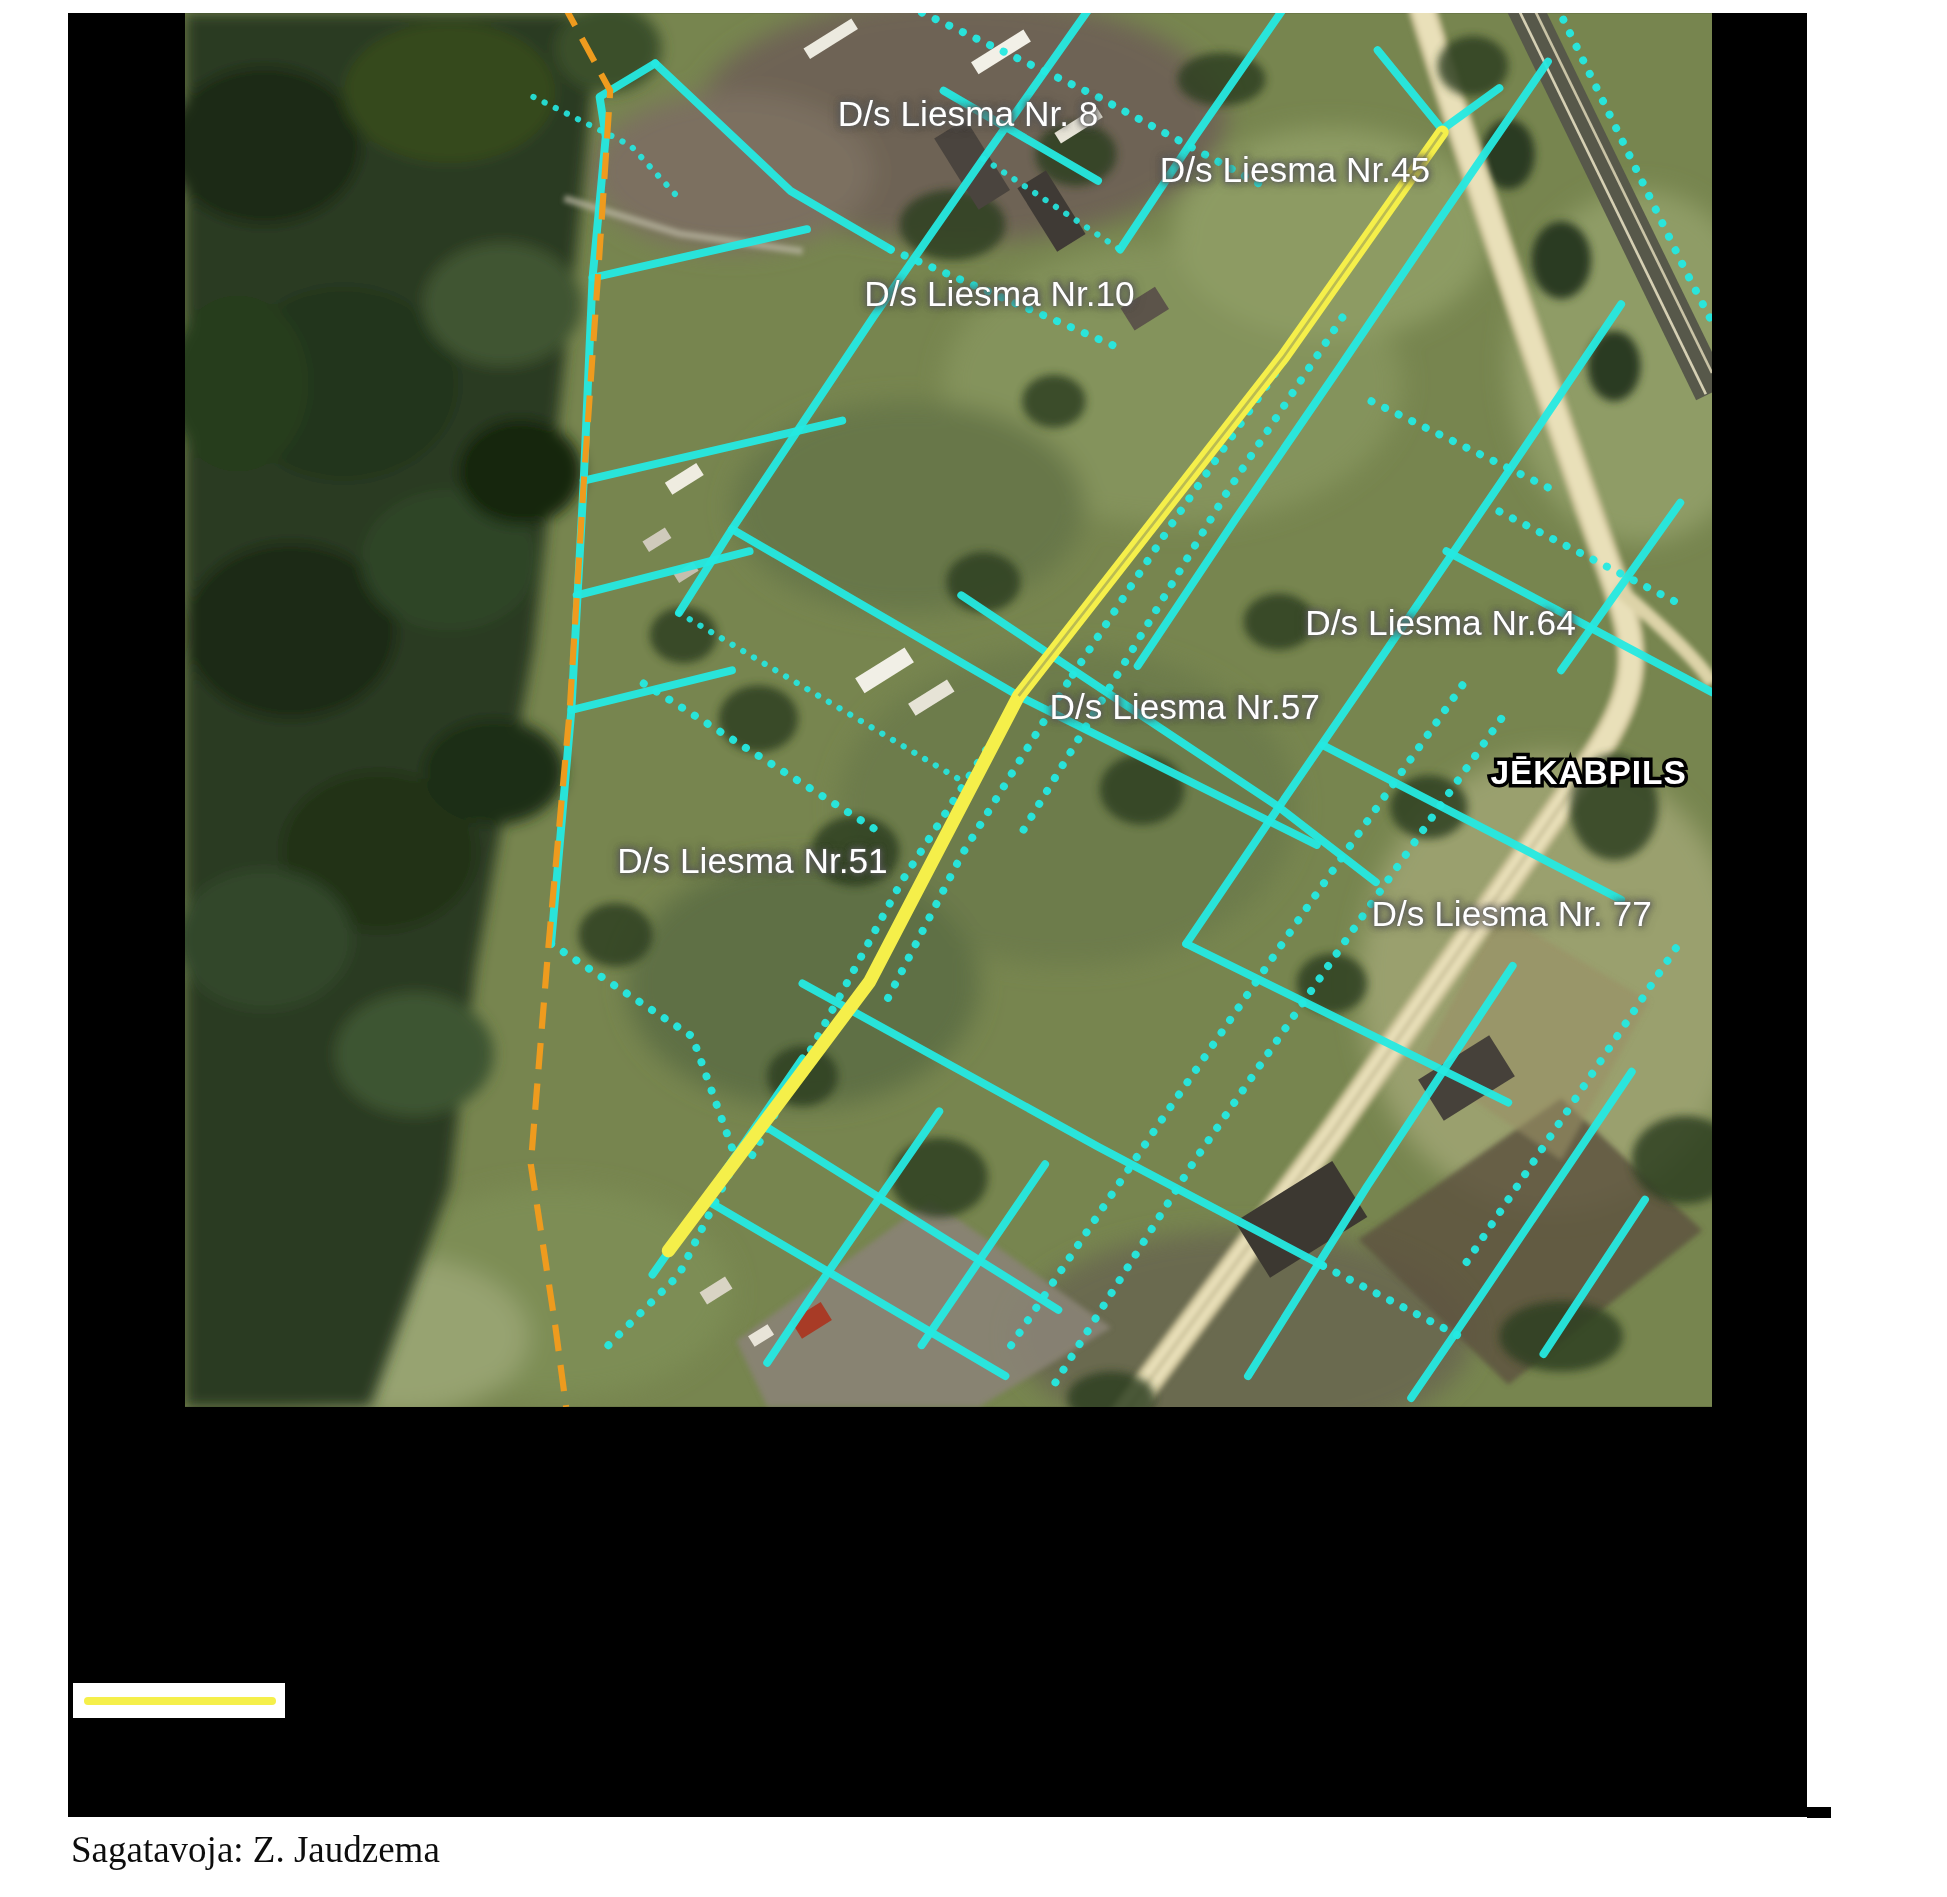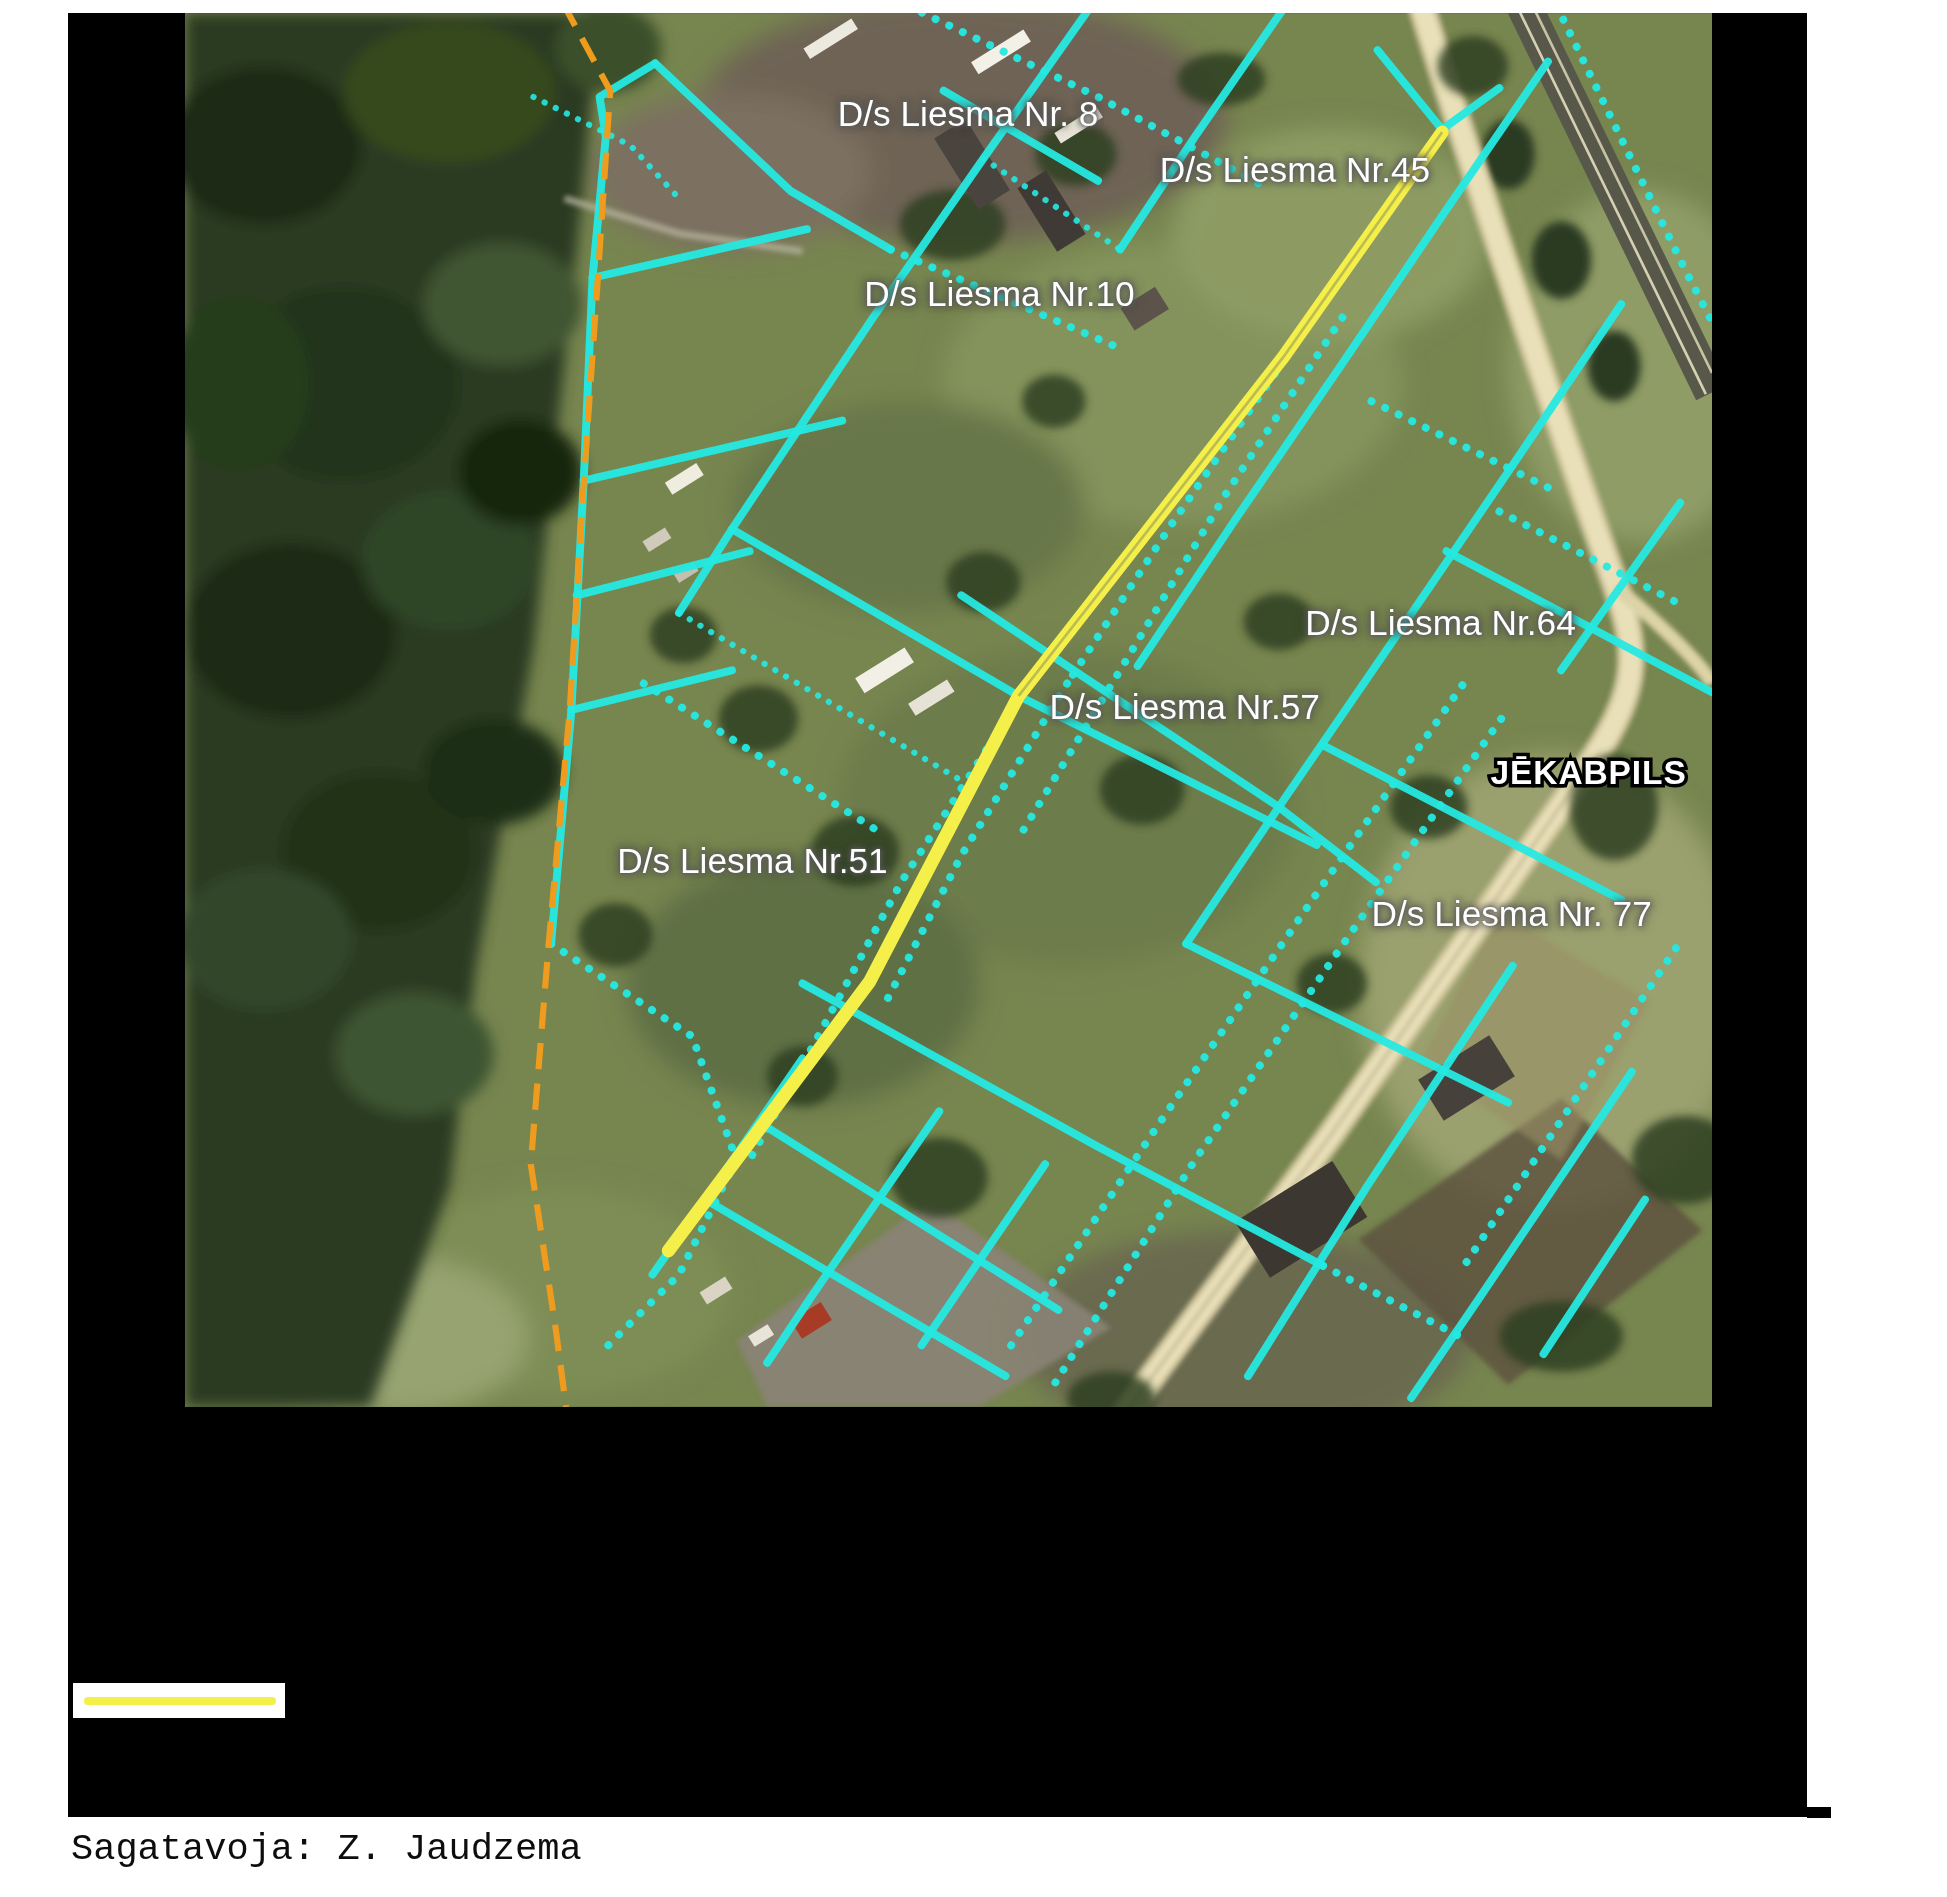--- a/index.html
+++ b/index.html
@@ -74,21 +74,21 @@
     width: 192px;
     height: 8px;
     border-radius: 4.4px;
     background: var(--highlight_road, #f2ec45);
   }
 
   #footer-credit {
     position: absolute;
     left: 71px;
     top: 1828px;
-    font-family: Liberation Mono, monospace;
+    font-family: Liberation Serif, serif;
     font-size: 37px;
     color: #0d0d0d;
     white-space: nowrap;
   }
 </style>
 </head>
 <body>
 
 <div class="frame" id="frame-main"></div>
 <div class="frame" id="frame-notch"></div>

